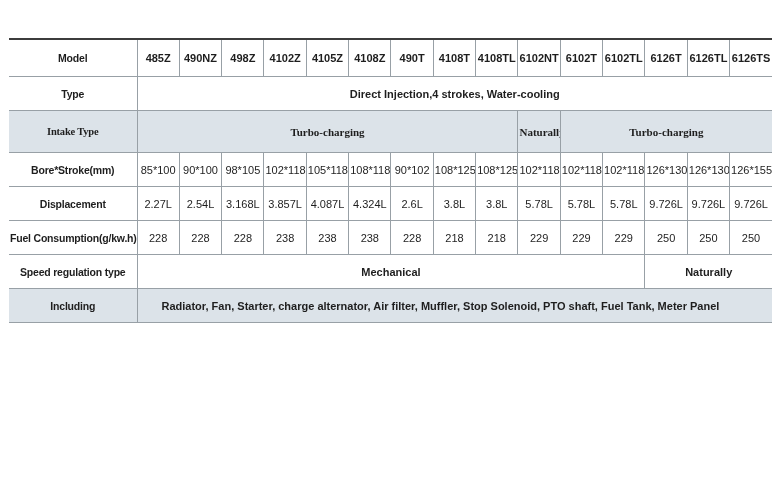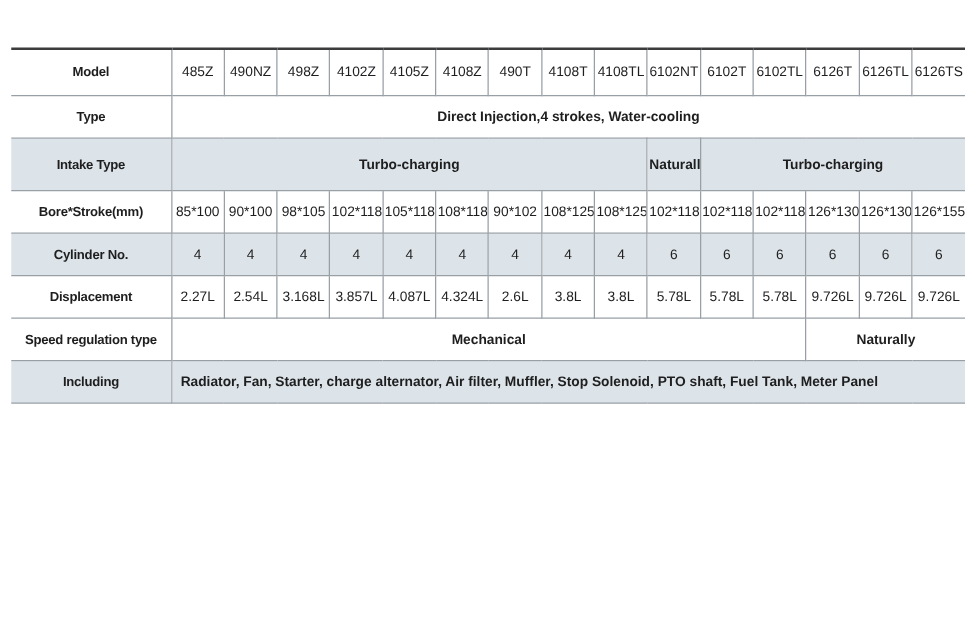--- a/index.html
+++ b/index.html
@@ -30,33 +30,33 @@
     color: var(--text, #1e1e1e);
     white-space: nowrap;
     overflow: hidden;
     padding: 0 1px;
     background: #ffffff;
   }
   table.spec td:first-child { border-left: none; }
   table.spec td:last-child  { border-right: none; }
   table.spec tr:first-child td { border-top: 2px solid var(--topline, #3c3c3c); }
   table.spec tr:nth-child(1) td  { height: 36px; }
-  table.spec tr:nth-child(3) td  { height: 41px; }
+  table.spec tr:nth-child(3) td  { height: 41px; font-family: Liberation Serif, serif; }
   table.spec tr:nth-child(12) td { height: 36px; }
   table.spec tr:nth-child(13) td { height: 23px; }
   table.spec td.lbl {
     font-weight: bold;
     font-size: 10.5px;
     letter-spacing: -0.2px;
   }
-  table.spec td.bold { font-weight: normal; }
+  table.spec td.bold { font-weight: bold; }
   table.spec td.span-cell { font-weight: bold; margin-left: 32px; }
   table.spec td.left {
     text-align: left;
-    padding-left: 7px;
+    padding-left: 24px;
   }
   table.spec tr.shaded td { background: var(--shade, #dce3e9); }
 </style>
 </head>
 <body>
 
 <div class="page">
   <table class="spec">
     <colgroup>
         <col style="width: 128px;">
@@ -116,57 +116,57 @@
           <td>90*102</td>
           <td>108*125</td>
           <td>108*125</td>
           <td>102*118</td>
           <td>102*118</td>
           <td>102*118</td>
           <td>126*130</td>
           <td>126*130</td>
           <td>126*155</td>
         </tr>
-        <tr class="shaded">
-          <td class="lbl">Cylinder No.</td>
-          <td>4</td>
-          <td>4</td>
-          <td>4</td>
-          <td>4</td>
-          <td>4</td>
-          <td>4</td>
-          <td>4</td>
-          <td>4</td>
-          <td>4</td>
-          <td>6</td>
-          <td>6</td>
-          <td>6</td>
-          <td>6</td>
-          <td>6</td>
-          <td>6</td>
-        </tr>
         <tr>
           <td class="lbl">Displacement</td>
           <td>2.27L</td>
           <td>2.54L</td>
           <td>3.168L</td>
           <td>3.857L</td>
           <td>4.087L</td>
           <td>4.324L</td>
           <td>2.6L</td>
           <td>3.8L</td>
           <td>3.8L</td>
           <td>5.78L</td>
           <td>5.78L</td>
           <td>5.78L</td>
           <td>9.726L</td>
           <td>9.726L</td>
           <td>9.726L</td>
         </tr>
         <tr>
+          <td class="lbl">Fuel Consumption(g/kw.h)</td>
+          <td>228</td>
+          <td>228</td>
+          <td>228</td>
+          <td>238</td>
+          <td>238</td>
+          <td>238</td>
+          <td>228</td>
+          <td>218</td>
+          <td>218</td>
+          <td>229</td>
+          <td>229</td>
+          <td>229</td>
+          <td>250</td>
+          <td>250</td>
+          <td>250</td>
+        </tr>
+        <tr>
           <td class="lbl">Speed regulation type</td>
           <td colspan="12" class="span-cell">Mechanical</td>
           <td colspan="3" class="span-cell">Naturally</td>
         </tr>
         <tr class="shaded">
           <td class="lbl">Including</td>
           <td colspan="15" class="span-cell left">Radiator, Fan, Starter, charge alternator, Air filter, Muffler, Stop Solenoid, PTO shaft, Fuel Tank, Meter Panel</td>
         </tr>
       </tbody>
   </table>

